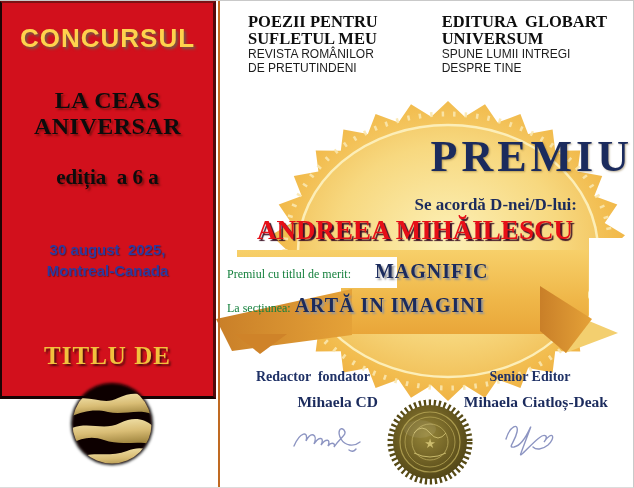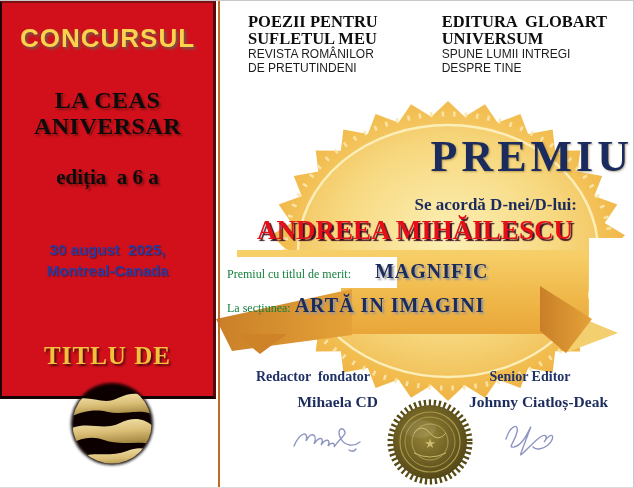--- a/index.html
+++ b/index.html
@@ -216,15 +216,15 @@
     <span class="val">MAGNIFIC</span>
   </div>
   <div class="abs z2 section-row">
     <span class="lbl">La secțiunea:</span>
     <span class="val">ARTĂ IN IMAGINI</span>
   </div>
 
   <div class="abs z2 role role-left pre">Redactor  fondator</div>
   <div class="abs z2 role role-right">Senior Editor</div>
   <div class="abs z2 sname name-left">Mihaela CD</div>
-  <div class="abs z2 sname name-right">Johnny Ciatloș-Deak</div>
+  <div class="abs z2 sname name-right">Mihaela Ciatloș-Deak</div>
 
 </div>
 
 </body></html>

